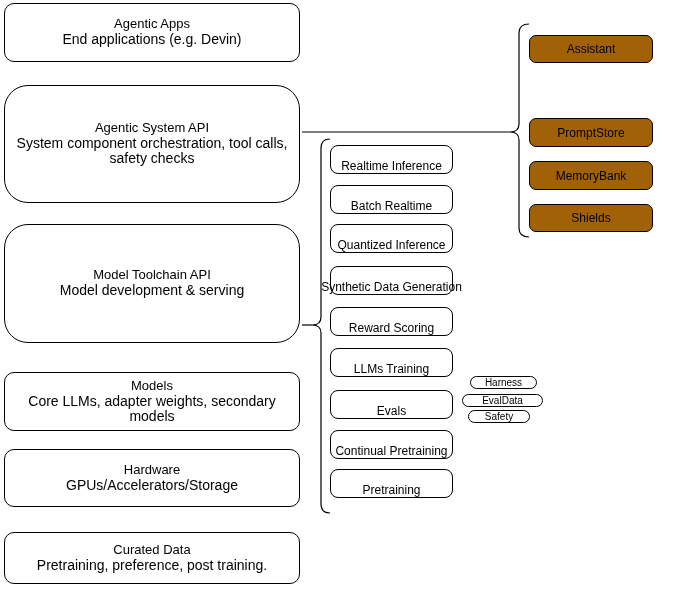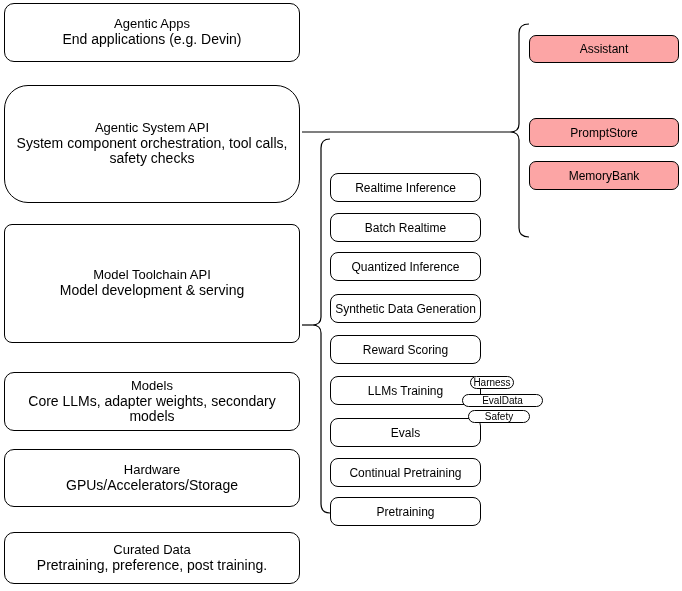--- a/index.html
+++ b/index.html
@@ -10,27 +10,27 @@
   .canvas *{box-sizing:border-box;}
   .connectors{position:absolute;left:0;top:0;width:682px;height:591px;z-index:1;}
   .lbox{
     position:absolute;left:4px;width:296px;border:1px solid #000;background:#fff;
     display:flex;flex-direction:column;align-items:center;justify-content:center;
     text-align:center;padding:0 4px;z-index:2;
   }
   .ltitle{font-size:13px;line-height:1.15;}
   .lsub{font-size:14px;line-height:1.1;}
   .mbox{
-    position:absolute;left:330px;width:151px;height:29px;border:1px solid #000;
-    border-radius:8px;background:#fff;display:flex;align-items:center;
-    justify-content:center;font-size:12px;z-index:2;white-space:nowrap;margin-top:28px;
+    position:absolute;left:330px;width:123px;height:29px;border:1px solid #000;
+    border-radius:8px;background:#fff;display:flex;align-items:flex-end;
+    justify-content:center;font-size:12px;z-index:2;white-space:nowrap;
   }
   .rbox{
-    position:absolute;left:529px;width:150px;height:28px;border:1px solid #000;
-    border-radius:7px;background:#fca5a5;display:flex;align-items:center;
+    position:absolute;left:529px;width:124px;height:28px;border:1px solid #000;
+    border-radius:7px;background:#a16207;display:flex;align-items:center;
     justify-content:center;font-size:12px;z-index:2;white-space:nowrap;
   }
   .pill{
     position:absolute;border:1px solid #000;border-radius:8px;background:#fff;
     display:flex;align-items:center;justify-content:center;font-size:10px;
     z-index:3;white-space:nowrap;
   }
 </style>
 </head>
 <body>
@@ -45,21 +45,21 @@
   </svg>
 
   <div class="lbox" style="top:3px;height:59px;border-radius:10px">
     <div class="ltitle">Agentic Apps</div>
     <div class="lsub">End applications (e.g. Devin)</div>
   </div>
   <div class="lbox" style="top:85px;height:118px;border-radius:24px">
     <div class="ltitle">Agentic System API</div>
     <div class="lsub">System component orchestration, tool calls, safety checks</div>
   </div>
-  <div class="lbox" style="top:224px;height:119px;border-radius:8px">
+  <div class="lbox" style="top:224px;height:119px;border-radius:24px">
     <div class="ltitle">Model Toolchain API</div>
     <div class="lsub">Model development &amp; serving</div>
   </div>
   <div class="lbox" style="top:372px;height:59px;border-radius:10px">
     <div class="ltitle">Models</div>
     <div class="lsub">Core LLMs, adapter weights, secondary models</div>
   </div>
   <div class="lbox" style="top:449px;height:58px;border-radius:10px">
     <div class="ltitle">Hardware</div>
     <div class="lsub">GPUs/Accelerators/Storage</div>
@@ -90,33 +90,36 @@
   <div class="mbox" style="top:390px">
     <span>Evals</span>
   </div>
   <div class="mbox" style="top:430px">
     <span>Continual Pretraining</span>
   </div>
   <div class="mbox" style="top:469px">
     <span>Pretraining</span>
   </div>
 
-  <div class="pill" style="left:470px;top:376px;width:44px;height:13px">
+  <div class="pill" style="left:470px;top:376px;width:67px;height:13px">
     <span>Harness</span>
   </div>
   <div class="pill" style="left:462px;top:394px;width:81px;height:13px">
     <span>EvalData</span>
   </div>
   <div class="pill" style="left:468px;top:410px;width:62px;height:13px">
     <span>Safety</span>
   </div>
 
   <div class="rbox" style="top:35px">
     <span>Assistant</span>
   </div>
   <div class="rbox" style="top:118px;height:29px">
     <span>PromptStore</span>
   </div>
   <div class="rbox" style="top:161px;height:29px">
     <span>MemoryBank</span>
   </div>
+  <div class="rbox" style="top:204px">
+    <span>Shields</span>
+  </div>
 
 </div>
 
 </body></html>

